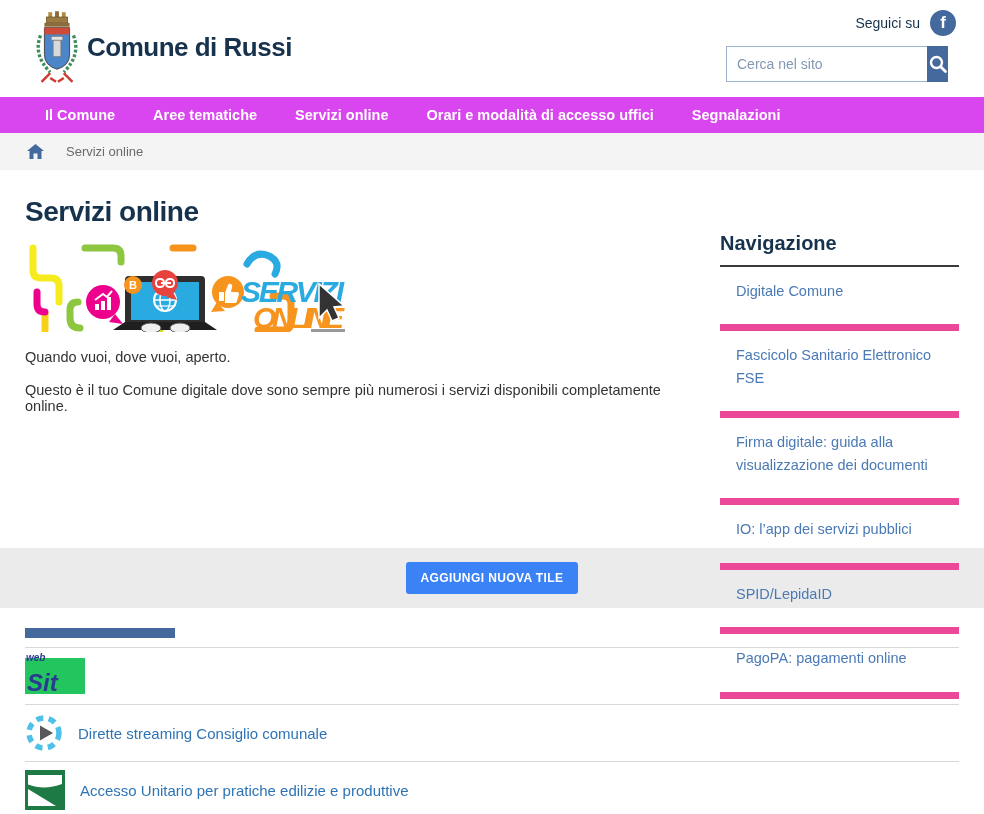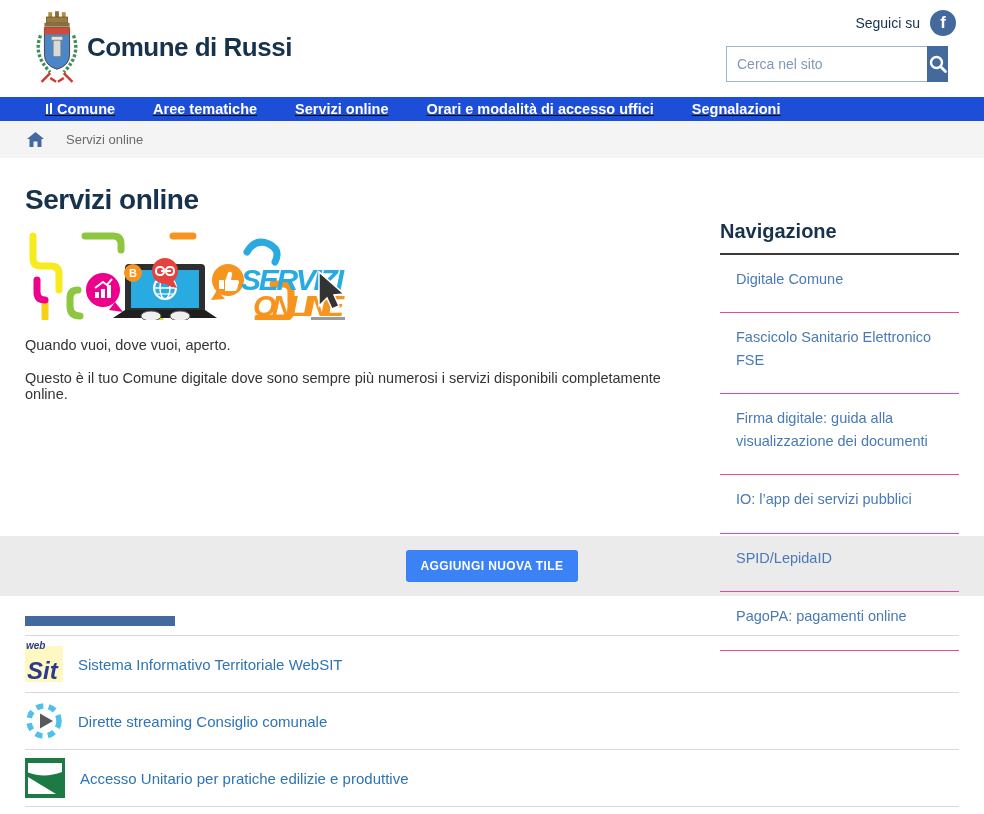--- a/index.html
+++ b/index.html
@@ -16,56 +16,56 @@
   .fb { width:26px; height:26px; border-radius:50%; background:#44699d; color:#fff;
         display:flex; align-items:center; justify-content:center; font-size:17px; font-weight:700; cursor:pointer; }
   .searchbox { display:flex; width:222px; height:36px; border:1px solid #9db4cf; }
   .searchbox input { flex:1; border:none; outline:none; padding:0 10px; font-size:14px; color:#44699d;
         font-family:"Liberation Sans", sans-serif; }
   .searchbox input::placeholder { color:#8298b3; }
   .search-btn { width:38px; height:36px; margin:-1px; border:none; background:#44699d; cursor:pointer;
         display:flex; align-items:center; justify-content:center; }
 
   
-  .nav { height:24px; background:#1d4ed8; display:flex; align-items:center; padding-left:26px;text-decoration:underline; }
+  .nav { height:36px; background:#d946ef; display:flex; align-items:center; padding-left:26px; }
   .nav-item { color:#fff; font-size:14.5px; font-weight:700; padding:0 19px; cursor:pointer; white-space:nowrap; }
 
   
   .breadcrumb { height:37px; background:#f4f4f4; display:flex; align-items:center; padding-left:27px; gap:22px; }
   .crumb-current { font-size:13px; color:#6a6a6a; }
 
   
   .content { display:flex; padding:26px 25px 0 25px; height:378px; }
   .main-col { width:680px; }
   .page-title { font-size:28px; font-weight:700; color:#17324d; letter-spacing:-0.5px; margin-bottom:14px; }
   .banner { display:block; }
   .main-col p { font-size:14.5px; color:#333; margin-top:17px; }
 
   .side-col { width:239px; margin-left:15px; }
   .side-title { font-size:20px; font-weight:700; color:#17324d; padding-bottom:10px;
         border-bottom:2px solid #3a3a3a;margin-top:36px; }
   .side-list { list-style:none; }
-  .side-list li { border-bottom:1px solid #ec4899; padding:13px 4px 22px 16px; }
+  .side-list li { border-bottom:7px solid #ec4899; padding:13px 4px 22px 16px; }
   .side-list a { font-size:14.5px; color:#4a7ab5; text-decoration:none; cursor:pointer; line-height:1.55; display:block; }
 
   
   .band { height:60px; background:#ebebeb; display:flex; align-items:center; justify-content:center; }
   .add-tile-btn { background:#3b82f6; color:#fff; border:none; border-radius:3px; cursor:pointer;
         font-family:"Liberation Sans", sans-serif; font-size:12px; font-weight:700;
         letter-spacing:0.4px; padding:9px 15px; }
 
   
   .services { padding:0 25px; }
   .section-bar { width:150px; height:10px; background:#44699d; margin-top:20px; }
   .services-list { margin-top:9px; border-top:1px solid #d8d8d8; }
   .service-row { display:flex; align-items:center; gap:15px; height:57px; border-bottom:1px solid #d8d8d8;
         cursor:pointer; text-decoration:none; }
   .service-label { font-size:15px; color:#2e74b5; }
 
-  .websit-badge { width:38px; height:36px; background:#fef9c3; position:relative; flex:0 0 auto; }
+  .websit-badge { width:60px; height:36px; background:#22c55e; position:relative; flex:0 0 auto; }
   .websit-web { position:absolute; top:-6px; left:1px; font-size:10px; font-weight:700; font-style:italic; color:#2b3990; }
   .websit-sit { position:absolute; bottom:-3px; left:2px; font-size:24px; font-weight:800; font-style:italic; color:#2b3990; }
 
   svg { display:block; }
 </style>
 </head>
 <body>
 
 <div class="header">
   <div class="brand">
@@ -214,21 +214,20 @@
 
 <div class="services">
   <div class="section-bar"></div>
   <div class="services-list">
 
     <a class="service-row">
       <span class="websit-badge">
         <span class="websit-web">web</span>
         <span class="websit-sit">Sit</span>
       </span>
-      <span class="service-label">Sistema Informativo Territoriale WebSIT</span>
     </a>
 
     <a class="service-row">
       <span>
         <svg width="38" height="38" viewBox="0 0 38 38">
           <circle cx="19" cy="19" r="15" fill="none" stroke="#4fc1e9" stroke-width="5.5" stroke-dasharray="7 5.5"></circle>
           <path d="M15,11.5 L28,19 L15,26.5 Z" fill="#58595b"></path>
         </svg>
       </span>
       <span class="service-label">Dirette streaming Consiglio comunale</span>

